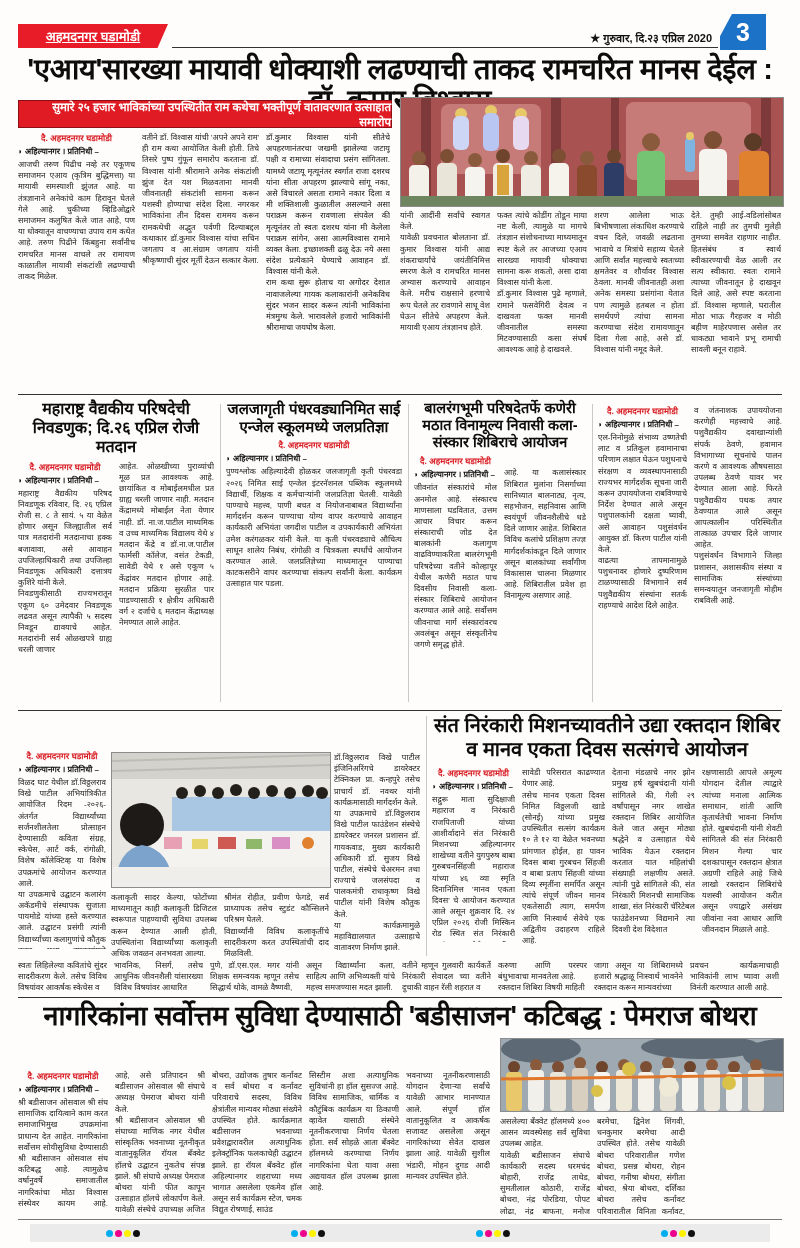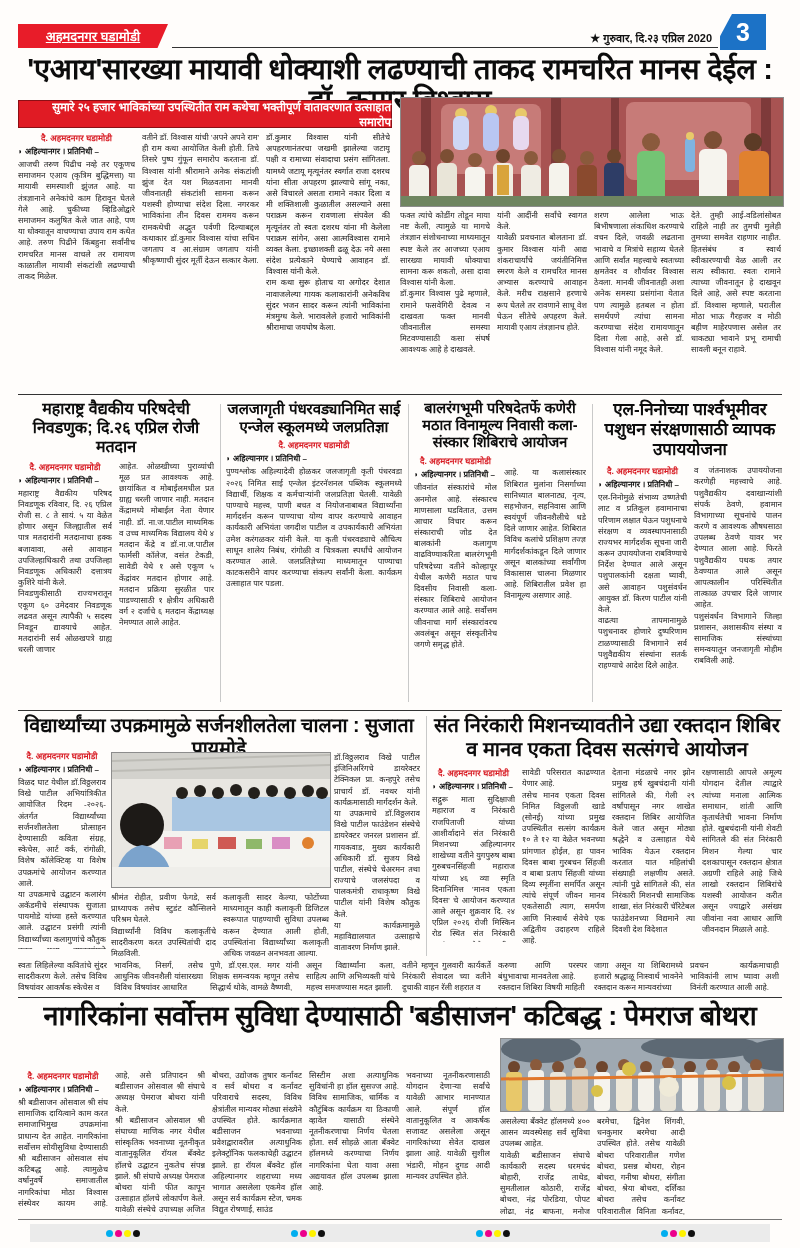--- a/index.html
+++ b/index.html
@@ -129,24 +129,24 @@
       <div class="byline-paper">दै. अहमदनगर घडामोडी</div>
       <div class="dateline"><span>◗</span> <span>अहिल्यानगर । प्रतिनिधी –</span></div>
       <div class="col" style="height:212px;">आजची तरुण पिढीच नव्हे तर एकूणच समाजमन एआय (कृत्रिम बुद्धिमत्ता) या मायावी समस्याशी झुंजत आहे. या तंत्रज्ञानाने अनेकांचे काम हिरावून घेतले गेले आहे. चुकीच्या व्हिडिओद्वारे समाजमन कलुषित केले जात आहे, पण या धोक्यातून वाचण्याचा उपाय राम कथेत आहे. तरुण पिढीने किंबहुना सर्वांनीच रामचरित मानस वाचले तर रामायण काळातील मायावी संकटांशी लढण्याची ताकद मिळेल.</div>
     </div>
     <div class="col" style="width:119px;height:258px;">वतीने डॉ. विश्वास यांची 'अपने अपने राम' ही राम कथा आयोजित केली होती. तिचे तिसरे पुष्प गुंफून समारोप करताना डॉ. विश्वास यांनी श्रीरामाने अनेक संकटांशी झुंज देत यश मिळवताना मानवी जीवनातही संकटांशी सामना करून यशस्वी होण्याचा संदेश दिला. नगरकर भाविकांना तीन दिवस राममय करून रामकथेची अद्भुत पर्वणी दिल्याबद्दल कथाकार डॉ.कुमार विश्वास यांचा सचिन जगताप व आ.संग्राम जगताप यांनी श्रीकृष्णाची सुंदर मूर्ती देऊन सत्कार केला.</div>
     <div class="col bold" style="width:126px;height:258px;">डॉ.कुमार विश्वास यांनी सीतेचे अपहरणानंतरचा जखमी झालेल्या जटायू पक्षी व रामाच्या संवादाचा प्रसंग सांगितला. यामध्ये जटायू मृत्यूनंतर स्वर्गात राजा दशरथ यांना सीता अपहरण झाल्याचे सांगू नका, असे विचारले असता रामाने नकार दिला व मी शक्तिशाली कुळातील असल्याने असा पराक्रम करून रावणाला संपवेल की मृत्यूनंतर तो स्वतः दशरथ यांना मी केलेला पराक्रम सांगेन, असा आत्मविश्वास रामाने व्यक्त केला. इच्छाशक्ती ढळू देऊ नये असा संदेश प्रत्येकाने घेण्याचे आवाहन डॉ. विश्वास यांनी केले.
 राम कथा सुरू होताच या अगोदर देशात नावाजलेल्या गायक कलाकारांनी अनेकविध सुंदर भजन सादर करून त्यांनी भाविकांना मंत्रमुग्ध केले. भारावलेले हजारो भाविकांनी श्रीरामाचा जयघोष केला.</div>
   </div>
 
   <div class="abs cols" style="left:400px;top:210px;width:382px;height:180px;">
+    <div class="col" style="width:90px;height:180px;">यांनी आदींनी सर्वांचे स्वागत केले.
+यावेळी प्रवचनात बोलताना डॉ. कुमार विश्वास यांनी आद्य शंकराचार्यांचे जयंतीनिमित्त स्मरण केले व रामचरित मानस अभ्यास करण्याचे आवाहन केले. मरीच राक्षसाने हरणाचे रूप घेतले तर रावणाने साधू वेश घेऊन सीतेचे अपहरण केले. मायावी एआय तंत्रज्ञानच होते.</div>
     <div class="col" style="width:90px;height:180px;">फक्त त्यांचे कोडींग तोडून माया नष्ट केली, त्यामुळे या मागचे तंत्रज्ञान संशोधनाच्या माध्यमातून स्पष्ट केले तर आजच्या एआय सारख्या मायावी धोक्याचा सामना करू शकतो, असा दावा विश्वास यांनी केला.
 डॉ.कुमार विश्वास पुढे म्हणाले, रामाने फसवेगिरी देवत्व न दाखवता फक्त मानवी जीवनातील समस्या मिटवण्यासाठी कसा संघर्ष आवश्यक आहे हे दाखवले.</div>
-    <div class="col" style="width:90px;height:180px;">यांनी आदींनी सर्वांचे स्वागत केले.
-यावेळी प्रवचनात बोलताना डॉ. कुमार विश्वास यांनी आद्य शंकराचार्यांचे जयंतीनिमित्त स्मरण केले व रामचरित मानस अभ्यास करण्याचे आवाहन केले. मरीच राक्षसाने हरणाचे रूप घेतले तर रावणाने साधू वेश घेऊन सीतेचे अपहरण केले. मायावी एआय तंत्रज्ञानच होते.</div>
     <div class="col" style="width:90px;height:180px;">शरण आलेला भाऊ बिभीषणाला लंकाधिश करण्याचे वचन दिले, जवळी लढताना भावाचे व मित्रांचे सहाय्य घेतले आणि सर्वांत महत्त्वाचे स्वतःच्या क्षमतेवर व शौर्यावर विश्वास ठेवला. मानवी जीवनातही अशा अनेक समस्या प्रसंगांना येतात पण त्यामुळे हतबल न होता समर्थपणे त्यांचा सामना करण्याचा संदेश रामायणातून दिला गेला आहे, असे डॉ. विश्वास यांनी नमूद केले.</div>
     <div class="col" style="width:90px;height:180px;">देते. तुम्ही आई-वडिलांसोबत राहिले नाही तर तुमची मुलेही तुमच्या समवेत राहणार नाहीत. हितसंबंध व स्वार्थ स्वीकारण्याची वेळ आली तर सत्य स्वीकारा. स्वतः रामाने त्याच्या जीवनातून हे दाखवून दिले आहे, असे स्पष्ट करताना डॉ. विश्वास म्हणाले, घरातील मोठा भाऊ गैरहजर व मोठी बहीण माहेरपणास असेल तर धाकट्या भावाने प्रभू रामाची सावली बनून राहावे.</div>
   </div>
 
   <div class="hline" style="left:18px;top:394px;width:764px;"></div>
 
   <div class="abs" style="left:18px;top:400px;width:764px;height:306px;">
     <div class="vline" style="left:202px;top:4px;height:298px;"></div>
     <div class="vline" style="left:390px;top:4px;height:298px;"></div>
     <div class="vline" style="left:574px;top:4px;height:298px;"></div>
@@ -177,41 +177,39 @@
         <div style="width:83px;">
           <div class="byline-paper">दै. अहमदनगर घडामोडी</div>
           <div class="dateline"><span>◗</span> <span>अहिल्यानगर । प्रतिनिधी –</span></div>
           <div class="col" style="height:190px;">जीवनांत संस्कारांचे मोल अनमोल आहे. संस्कारच माणसाला घडवितात, उत्तम आचार विचार करून संस्काराची जोड देत बालकांनी कलागुण वाढविण्याकरिता बालरंगभूमी परिषदेच्या वतीने कोल्हापूर येथील कणेरी मठात पाच दिवसीय निवासी कला-संस्कार शिबिराचे आयोजन करण्यात आले आहे. सर्वोत्तम जीवनाचा मार्ग संस्कारांवरच अवलंबून असून संस्कृतीनेच जगणे समृद्ध होते.</div>
         </div>
         <div class="col" style="width:82px;height:236px;margin-top:12px;">आहे. या कलासंस्कार शिबिरात मुलांना निसर्गाच्या सानिध्यात बालनाट्य, नृत्य, सहभोजन, सहनिवास आणि स्वयंपूर्ण जीवनशैलीचे धडे दिले जाणार आहेत. शिबिरात विविध कलांचे प्रशिक्षण तज्ज्ञ मार्गदर्शकांकडून दिले जाणार असून बालकांच्या सर्वांगीण विकासास चालना मिळणार आहे. शिबिरातील प्रवेश हा विनामूल्य असणार आहे.</div>
       </div>
     </div>
 
     <div class="abs" style="left:580px;top:0;width:184px;height:306px;">
-      <div class="h2" style="font-size:17px;">एल-निनोच्या पार्श्वभूमीवर पशुधन संरक्षणासाठी व्यापक उपाययोजना</div>
       <div class="cols" style="margin-top:5px;">
         <div style="width:89px;">
           <div class="byline-paper">दै. अहमदनगर घडामोडी</div>
           <div class="dateline"><span>◗</span> <span>अहिल्यानगर । प्रतिनिधी –</span></div>
           <div class="col" style="height:196px;">एल-निनोमुळे संभाव्य उष्णतेची लाट व प्रतिकूल हवामानाचा परिणाम लक्षात घेऊन पशुधनाचे संरक्षण व व्यवस्थापनासाठी राज्यभर मार्गदर्शक सूचना जारी करून उपाययोजना राबविण्याचे निर्देश देण्यात आले असून पशुपालकांनी दक्षता घ्यावी, असे आवाहन पशुसंवर्धन आयुक्त डॉ. किरण पाटील यांनी केले.
 वाढत्या तापमानामुळे पशुधनावर होणारे दुष्परिणाम टाळण्यासाठी विभागाने सर्व पशुवैद्यकीय संस्थांना सतर्क राहण्याचे आदेश दिले आहेत.</div>
         </div>
         <div class="col" style="width:88px;height:242px;">व जंतनाशक उपाययोजना करणेही महत्त्वाचे आहे. पशुवैद्यकीय दवाखान्यांशी संपर्क ठेवणे, हवामान विभागाच्या सूचनांचे पालन करणे व आवश्यक औषधसाठा उपलब्ध ठेवणे यावर भर देण्यात आला आहे. फिरते पशुवैद्यकीय पथक तयार ठेवण्यात आले असून आपत्कालीन परिस्थितीत तात्काळ उपचार दिले जाणार आहेत.
 पशुसंवर्धन विभागाने जिल्हा प्रशासन, अशासकीय संस्था व सामाजिक संस्थांच्या समन्वयातून जनजागृती मोहीम राबविली आहे.</div>
       </div>
     </div>
   </div>
 
   <div class="hline" style="left:18px;top:710px;width:764px;"></div>
 
   <div class="abs" style="left:18px;top:714px;width:764px;height:244px;">
     <div class="vline" style="left:408px;top:2px;height:240px;"></div>
 
     <div class="abs" style="left:0;top:0;width:402px;height:244px;">
-      <div class="h2" style="font-size:19.5px;">विद्यार्थ्यांच्या उपक्रमामुळे सर्जनशीलतेला चालना : सुजाता पायमोडे</div>
       <div class="abs" style="left:0;top:36px;width:88px;">
         <div class="byline-paper">दै. अहमदनगर घडामोडी</div>
         <div class="dateline"><span>◗</span> <span>अहिल्यानगर । प्रतिनिधी –</span></div>
         <div class="col" style="height:172px;">विळद घाट येथील डॉ.विठ्ठलराव विखे पाटील अभियांत्रिकीत आयोजित रिदम -२०२६- अंतर्गत विद्यार्थ्यांच्या सर्जनशीलतेला प्रोत्साहन देण्यासाठी कविता संग्रह, स्केचेस, आर्ट वर्क, रांगोळी, विशेष कॉलेक्टिव्ह या विशेष उपक्रमांचे आयोजन करण्यात आले.
 या उपक्रमाचे उद्घाटन कलारंग अकॅडमीचे संस्थापक सुजाता पायमोडे यांच्या हस्ते करण्यात आले. उद्घाटन प्रसंगी त्यांनी विद्यार्थ्यांच्या कलागुणांचे कौतुक करत अशा उपक्रमांमुळे सर्जनशीलतेला चालना मिळते, असे मत व्यक्त केले.</div>
       </div>
 
       <div class="abs" style="left:93px;top:38px;">
         <svg class="photo" width="218" height="134" viewBox="0 0 218 134">
           <rect width="218" height="134" fill="#e9e7e2"></rect>
@@ -246,23 +244,23 @@
               <circle cx="196" cy="90" r="6" fill="#e0812f"></circle>
             </g>
           <g>
               <circle cx="30" cy="72" r="22" fill="#1d1a17"></circle>
               <path d="M2 134 Q6 96 30 92 Q58 96 62 134 Z" fill="#7ba3cc"></path>
             </g>
           <rect x="0" y="114" width="218" height="20" fill="#efeeea"></rect>
         </svg>
       </div>
       <div class="abs cols" style="left:93px;top:178px;width:218px;">
+        <div class="col" style="width:106px;height:64px;">कलाकृती सादर केल्या, फोटोंच्या माध्यमातून काही कलाकृती डिजिटल स्वरूपात पाहण्याची सुविधा उपलब्ध करून देण्यात आली होती, उपस्थितांना विद्यार्थ्यांच्या कलाकृती अधिक जवळून अनुभवता आल्या.</div>
         <div class="col" style="width:105px;height:64px;">श्रीमंत रोहीत, प्रवीण फेगडे, सर्व प्राध्यापक तसेच स्टुडंट कौन्सिलने परिश्रम घेतले.
 विद्यार्थ्यांनी विविध कलाकृतींचे सादरीकरण करत उपस्थितांची दाद मिळविली.</div>
-        <div class="col" style="width:106px;height:64px;">कलाकृती सादर केल्या, फोटोंच्या माध्यमातून काही कलाकृती डिजिटल स्वरूपात पाहण्याची सुविधा उपलब्ध करून देण्यात आली होती, उपस्थितांना विद्यार्थ्यांच्या कलाकृती अधिक जवळून अनुभवता आल्या.</div>
       </div>
       <div class="abs col" style="left:316px;top:38px;width:86px;height:204px;">डॉ.विठ्ठलराव विखे पाटील इंजिनिअरिंगचे डायरेक्टर टेक्निकल प्रा. कन्हपुरे तसेच प्राचार्य डॉ. नवथर यांनी कार्यक्रमासाठी मार्गदर्शन केले.
 या उपक्रमाचे डॉ.विठ्ठलराव विखे पाटील फाउंडेशन संस्थेचे डायरेक्टर जनरल प्रशासन डॉ. गायकवाड, मुख्य कार्यकारी अधिकारी डॉ. सुजय विखे पाटील, संस्थेचे चेअरमन तथा राज्याचे जलसंपदा व पालकमंत्री राधाकृष्ण विखे पाटील यांनी विशेष कौतुक केले.
 या कार्यक्रमामुळे महाविद्यालयात उत्साहाचे वातावरण निर्माण झाले.</div>
     </div>
 
     <div class="abs" style="left:414px;top:0;width:350px;height:244px;">
       <div class="h2" style="font-size:20px;">संत निरंकारी मिशनच्यावतीने उद्या रक्तदान शिबिर व मानव एकता दिवस सत्संगचे आयोजन</div>
       <div class="cols" style="margin-top:6px;">
         <div style="width:83px;">

